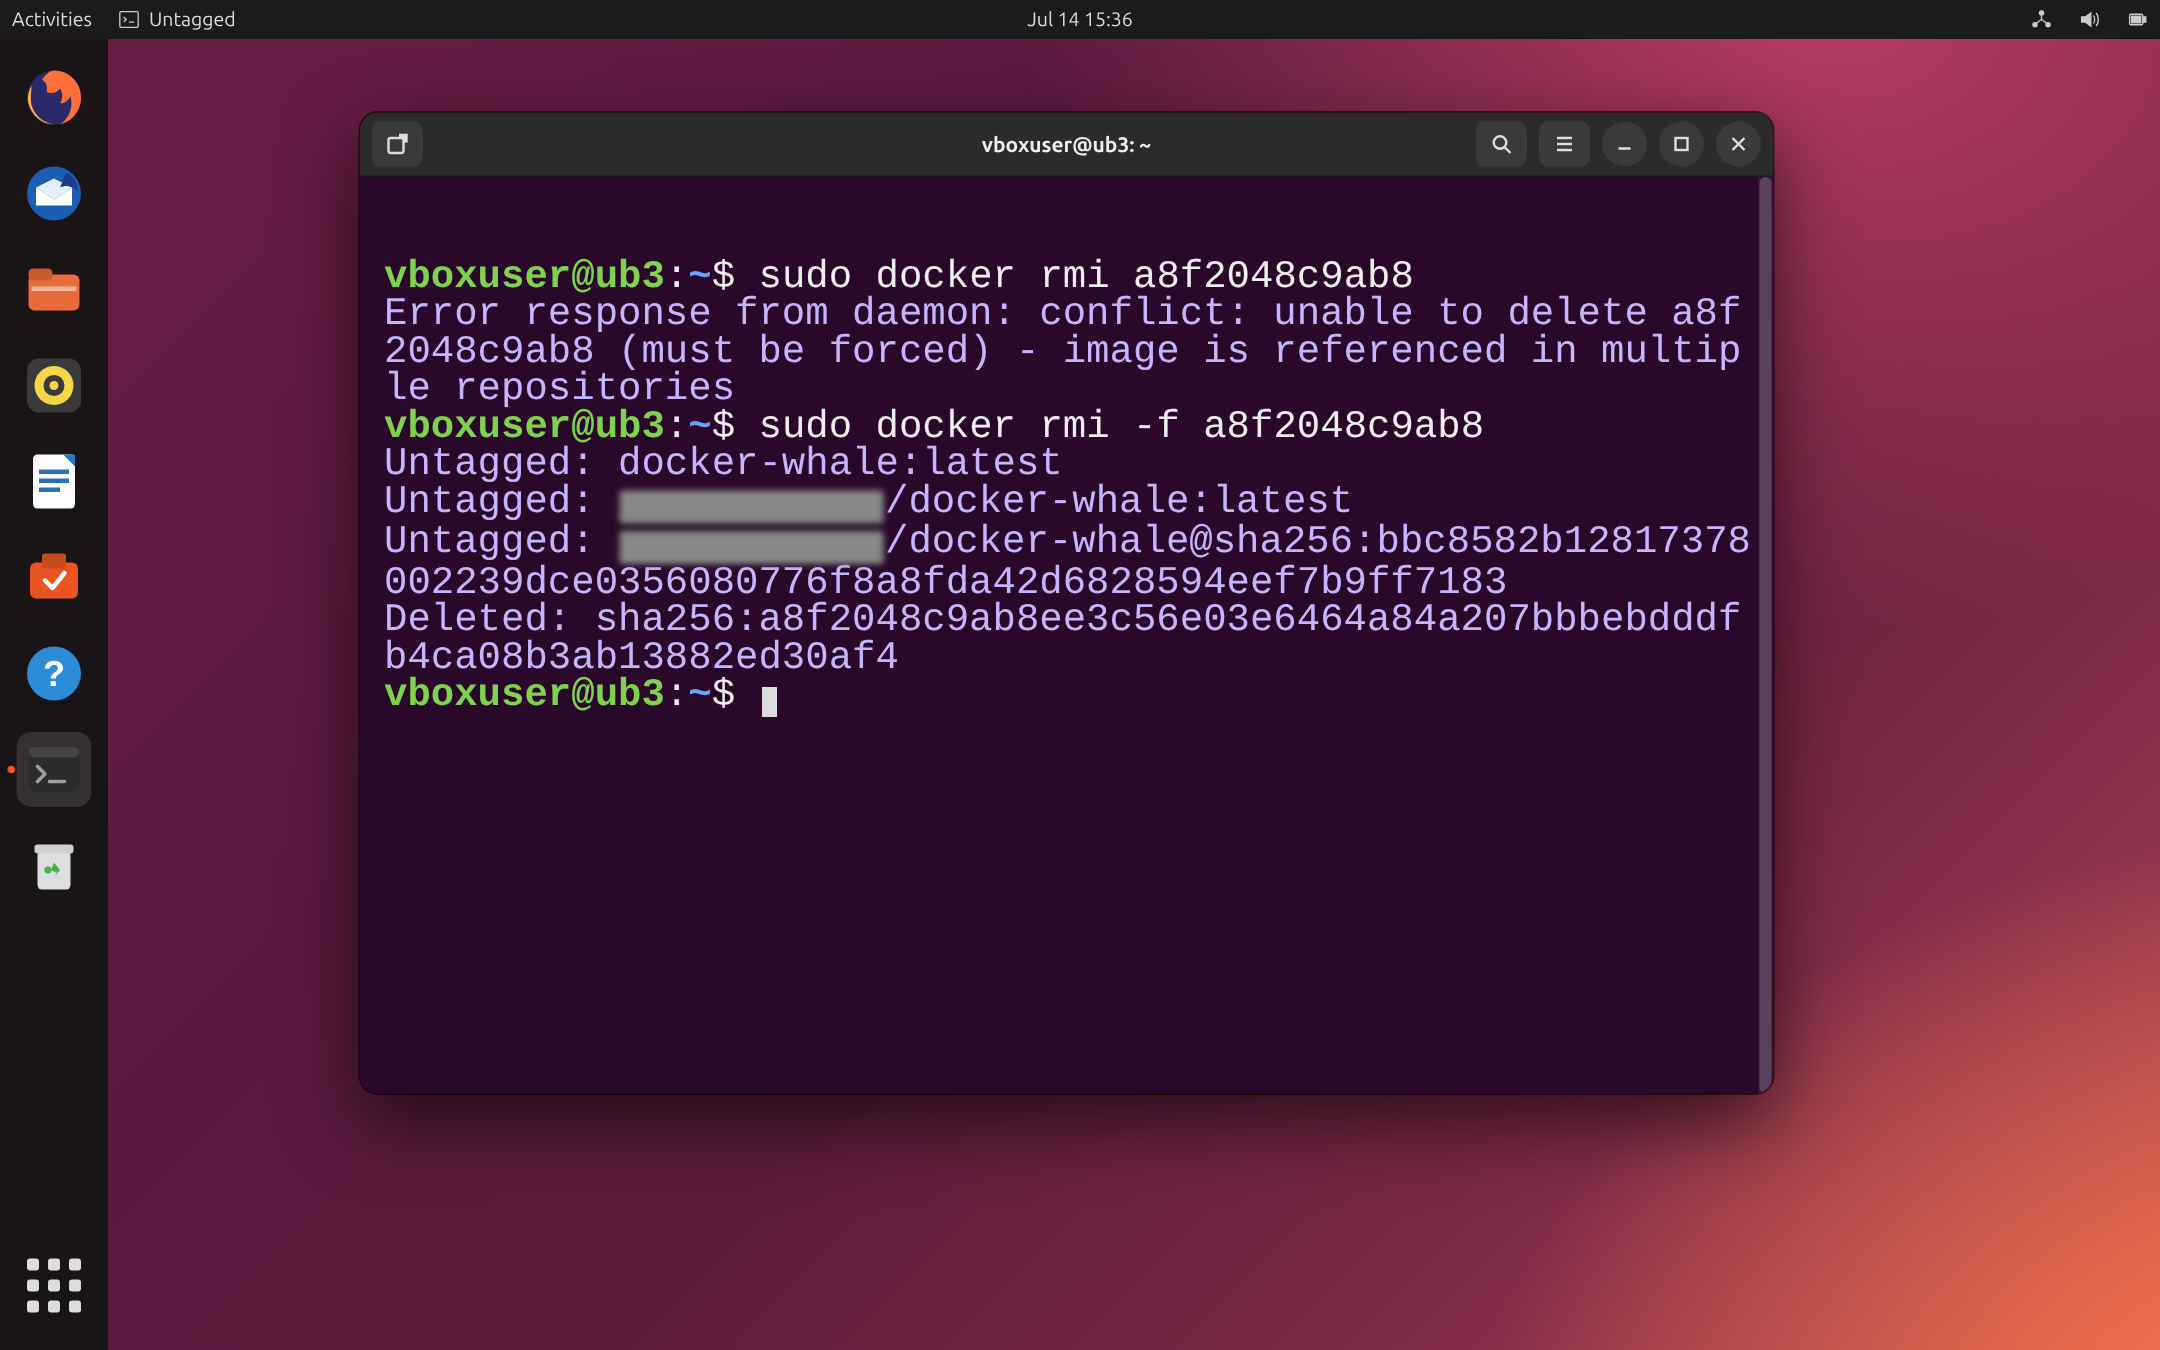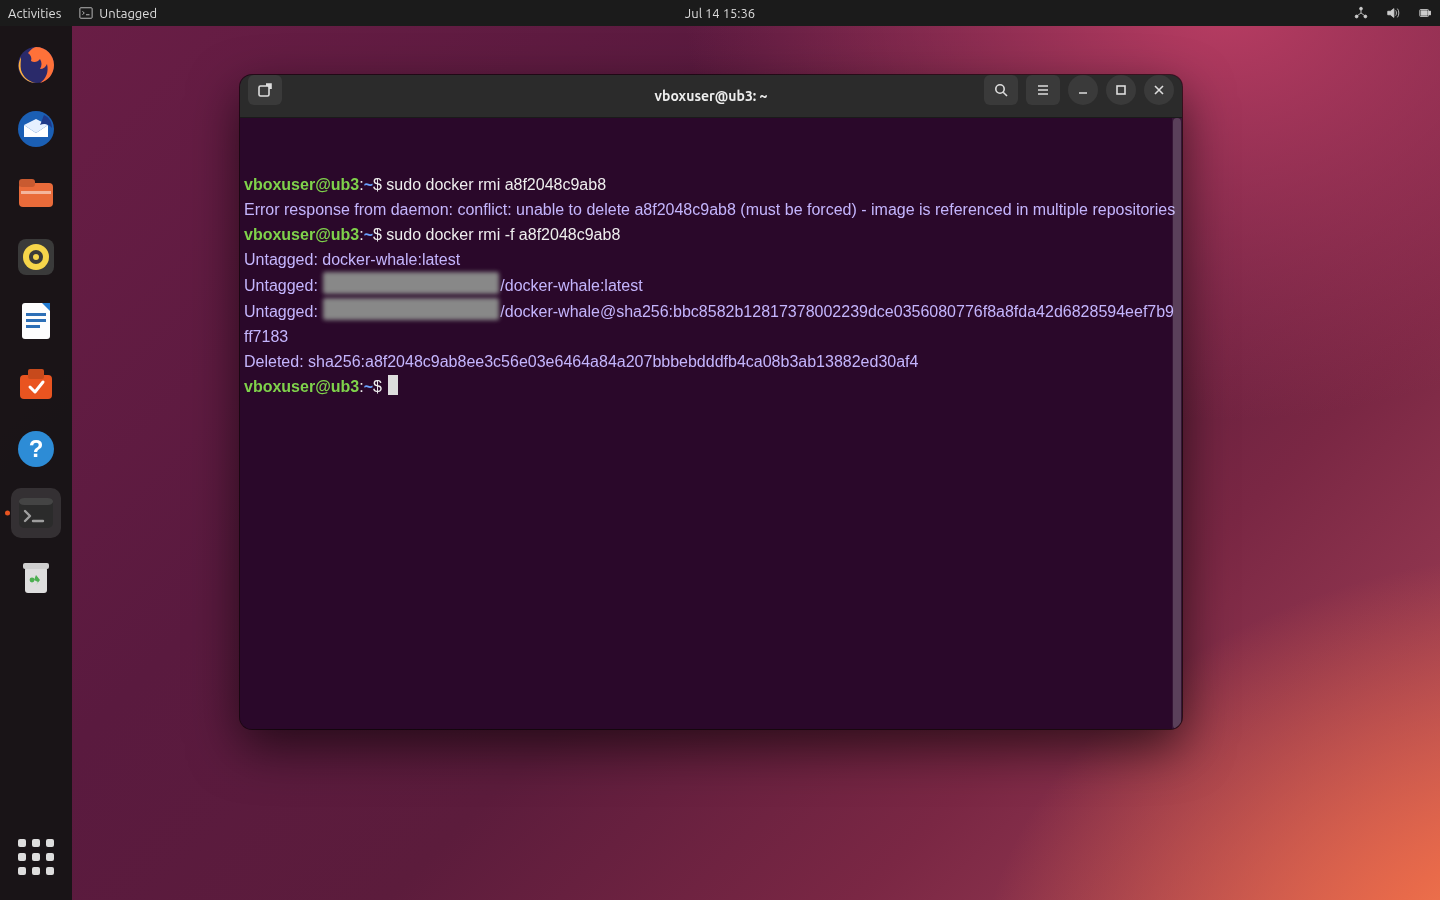--- a/index.html
+++ b/index.html
@@ -40,38 +40,38 @@
   #show-apps{margin-top:auto;margin-bottom:18px;width:50px;height:50px;display:grid;grid-template-columns:repeat(3,8px);grid-template-rows:repeat(3,8px);gap:6px;justify-content:center;align-content:center;}
   #show-apps span{width:8px;height:8px;background:#ddd;border-radius:2px;}
   
   #termwin{
     position:absolute;left:240px;top:75px;width:942px;height:654px;
     background:#2a082a;border-radius:12px;
     box-shadow:0 18px 50px rgba(0,0,0,.6),0 0 0 1px rgba(0,0,0,.6);
     display:flex;flex-direction:column;overflow:hidden;z-index:45;
   }
   #term-titlebar{
-    height:42px;background:#2b2b2b;display:flex;
+    height:42px;background:#2b2b2b;display:flex;align-items:center;
     padding:0 8px;gap:8px;border-bottom:1px solid #1a1a1a;position:relative;
   }
   .hbtn{
     width:34px;height:30px;border-radius:6px;background:#3a3a3a;
     display:flex;align-items:center;justify-content:center;cursor:default;
   }
   .hbtn svg{width:16px;height:16px;stroke:#ddd;fill:none;stroke-width:1.6;}
   .hbtn.round{width:30px;height:30px;border-radius:50%;background:#3a3a3a;}
   #term-title{
     position:absolute;left:50%;top:50%;transform:translate(-50%,-50%);
     color:#eee;font-weight:600;font-size:14px;
   }
   #term-titlebar .spacer{flex:1}
   #term-body{
     flex:1;background:#2a082a;color:#ddd;
-    font-family:Liberation Sans, sans-serif;
-    font-size:16px;line-height:25px;padding:4px 6px 4px 4px;
+    font-family:Liberation Mono, monospace;
+    font-size:26px;line-height:25px;padding:4px 6px 4px 16px;
     position:relative;overflow:hidden;white-space:pre-wrap;word-break:break-all;
   }
   #term-scrollbar{position:absolute;right:0;top:0;bottom:0;width:10px;background:rgba(255,255,255,.06);}
   #term-scrollbar .thumb{position:absolute;left:1px;right:1px;top:0;height:100%;background:rgba(255,255,255,.18);border-radius:4px;}
   .p-user{color:#7fd24b;font-weight:600}
   .p-host{color:#7fd24b;font-weight:600}
   .p-at{color:#7fd24b;font-weight:600}
   .p-colon{color:#eee}
   .p-path{color:#6aa3ff;font-weight:600}
   .p-dollar{color:#eee}

